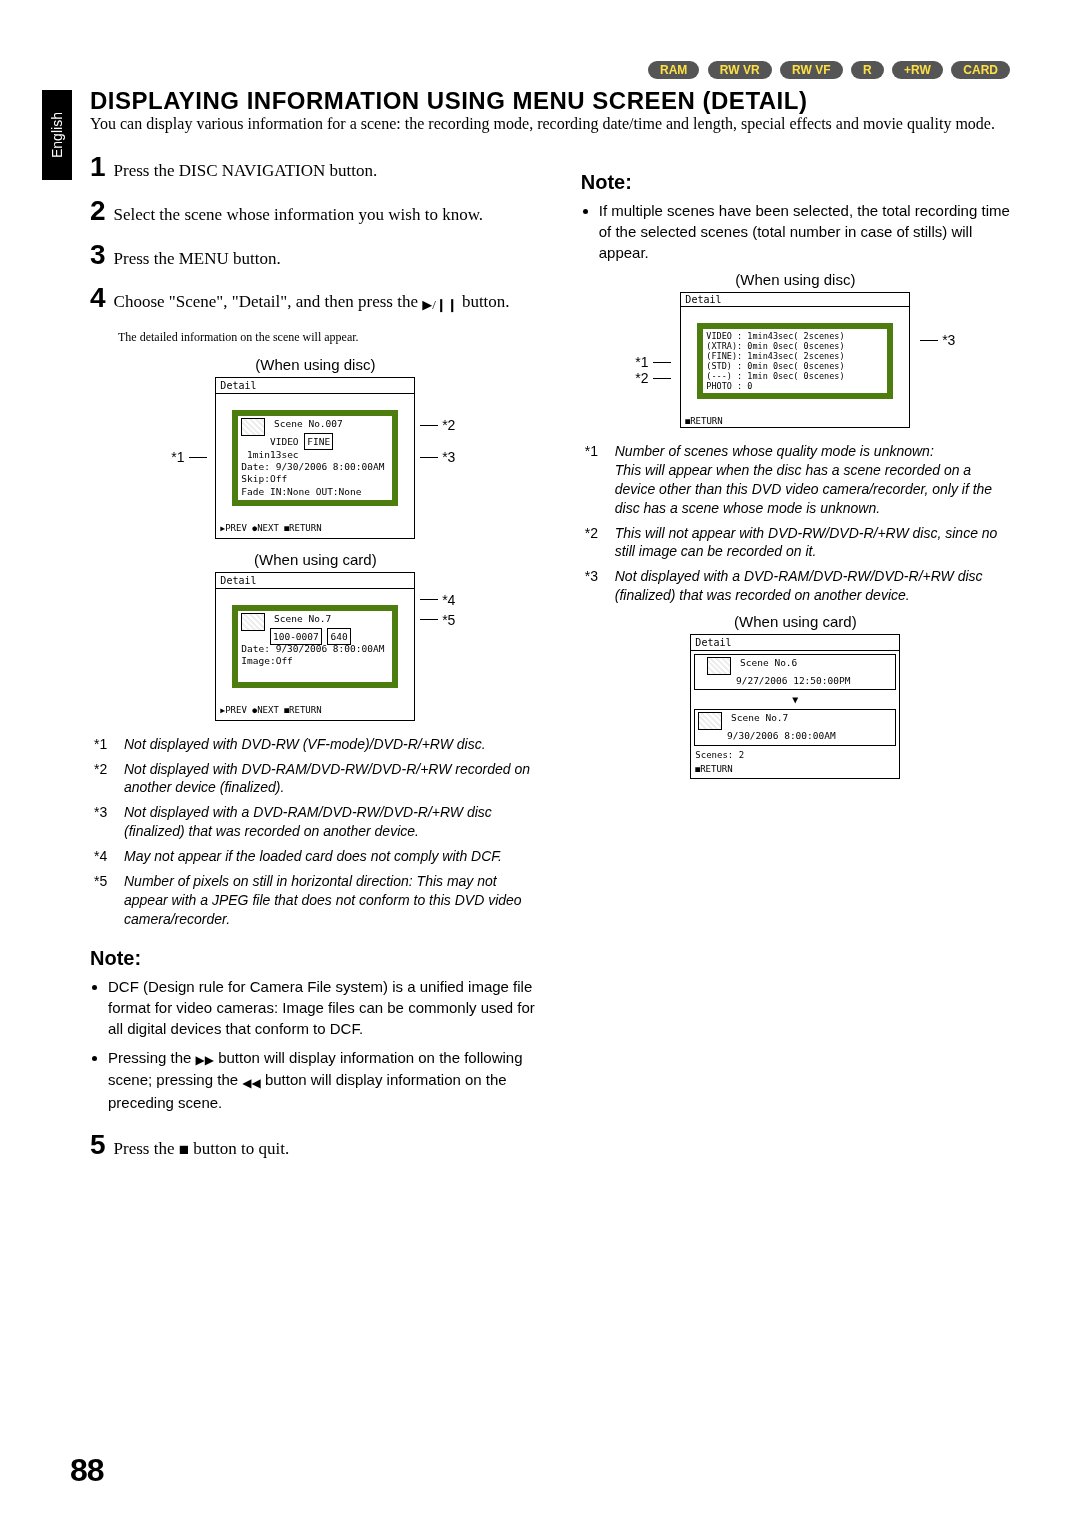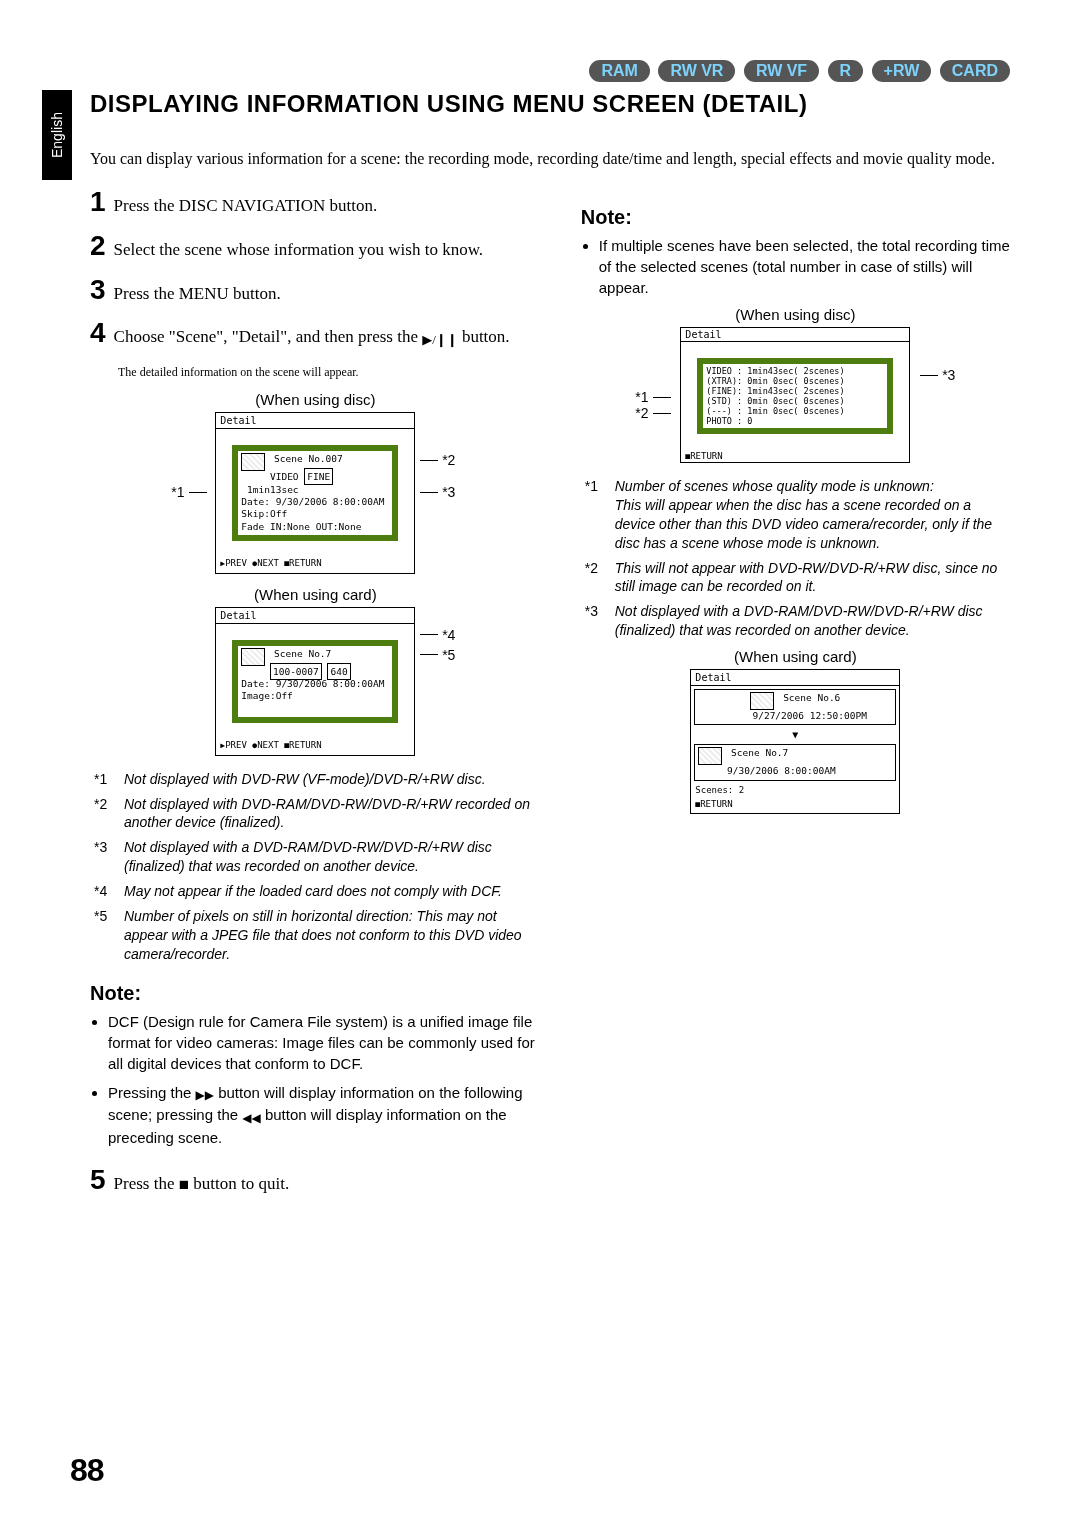--- a/index.html
+++ b/index.html
@@ -30,31 +30,31 @@
     justify-content: center;
     transform: rotate(180deg);
   }
   .media-tags {
     text-align: right;
     margin-bottom: 8px;
   }
   .tag {
     display: inline-block;
     background: #555;
-    color: #7dd3fc;
+    color: #fde047;
     border-radius: 12px;
     padding: 2px 12px;
-    font-size: 16px;
+    font-size: 12px;
     font-weight: bold;
     margin-left: 4px;
   }
   h1 {
     font-size: 24px;
     font-weight: bold;
-    margin-bottom: 32px;
+    margin-bottom: 0;
     letter-spacing: 0.5px;
   }
   .intro {
     font-size: 16px;
     font-family: Georgia, serif;
     margin-bottom: 20px;
   }
   .columns {
     display: flex;
     gap: 40px;
@@ -406,21 +406,21 @@
         <div class="fn-row">
             <span class="fn-label">*3</span>
             <span>Not displayed with a DVD-RAM/DVD-RW/DVD-R/+RW disc (finalized) that was recorded on another device.</span>
           </div>
       </div>
 
       <div class="right-caption">(When using card)</div>
       <div class="diagram-wrap" style="width:240px;">
         <div class="diagram-box" style="width:210px;">
           <div class="detail-header">Detail</div>
-          <div style="border:1px solid #000; margin:3px; padding:2px 12px;text-align:center;">
+          <div style="border:1px solid #000; margin:3px; padding:2px 12px;">
             <span class="thumb"></span>
             <span>Scene No.6</span><br>
             &nbsp;&nbsp;&nbsp;&nbsp;&nbsp;<span>9/27/2006 12:50:00PM</span>
           </div>
           <div style="text-align:center;font-size:10px;">▼</div>
           <div style="border:1px solid #000; margin:3px; padding:2px 3px;">
             <span class="thumb"></span>
             <span>Scene No.7</span><br>
             &nbsp;&nbsp;&nbsp;&nbsp;&nbsp;<span>9/30/2006  8:00:00AM</span>
           </div>

